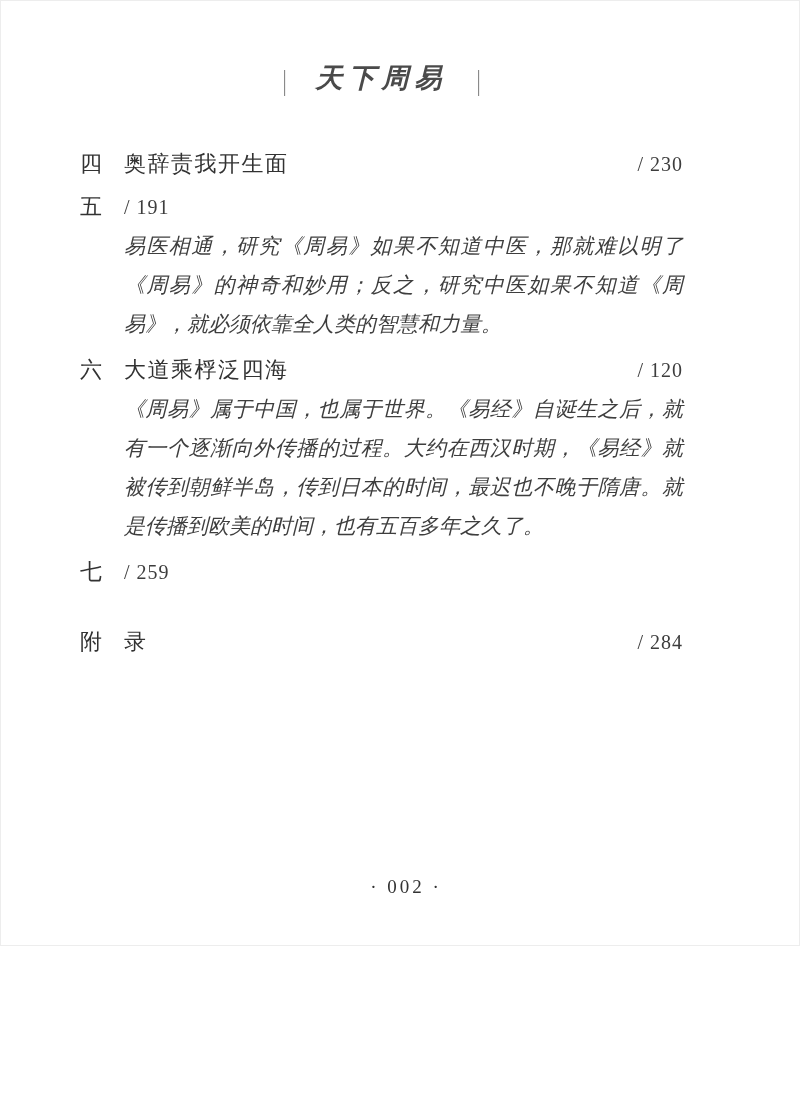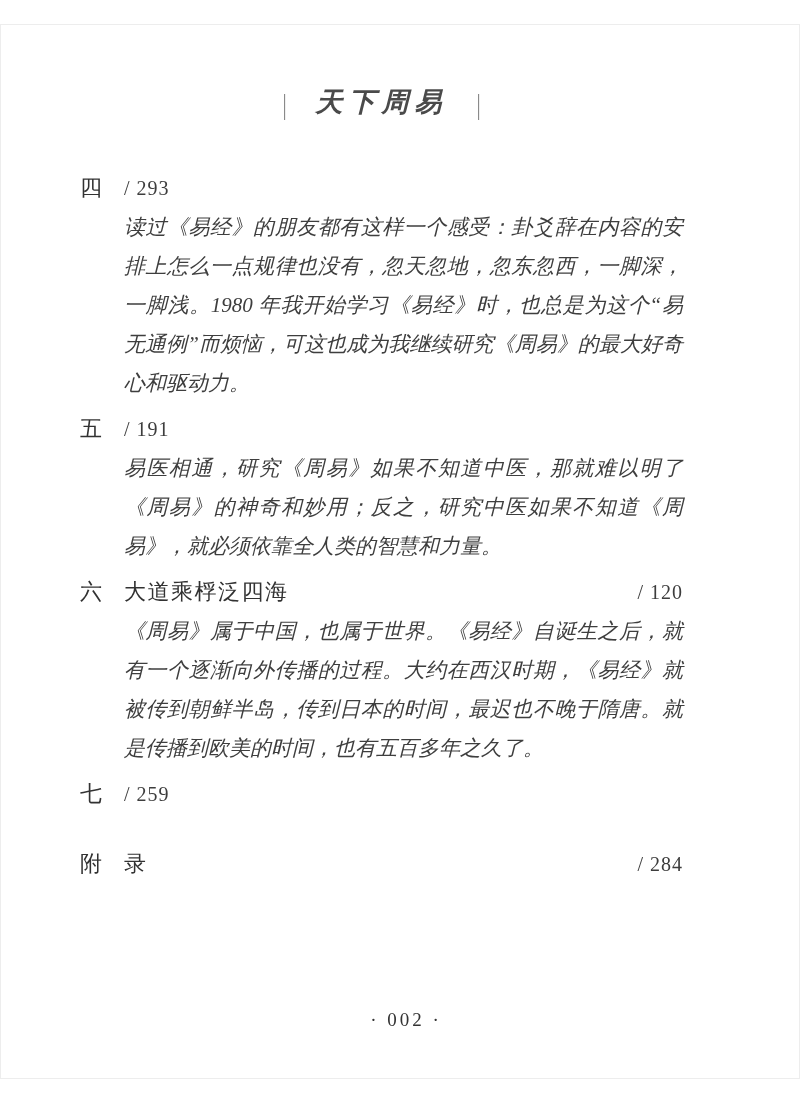--- a/index.html
+++ b/index.html
@@ -4,27 +4,26 @@
 <style>
   html, body { margin: 0; padding: 0; background: #fff; }
   body {
     width: 800px; height: 1115px;
     font-family: "Liberation Serif", serif;
     color: #3a3a3a;
     overflow: hidden;
   }
   .page {
     position: relative;
-    width: 800px; height: 1055px;
+    width: 800px; height: 946px;
     box-sizing: border-box;
     padding: 60px 117px 14px 80px;
     background: #fff;
     outline: 1px solid #ededed;
     outline-offset: -1px;
-    margin-top: 24px;
   }
   .running-head {
     text-align: center;
     font-size: 27px;
     color: #4a4a4a;
     font-style: italic;
     font-weight: bold;
     letter-spacing: 6px;
     line-height: 36px;
     white-space: nowrap;
@@ -91,23 +90,23 @@
     <span class="rule">|</span>
     <span class="book-title">天下周易</span>
     <span class="rule">|</span>
   </header>
 
   <main class="toc">
 
     <section class="entry">
       <div class="entry-head">
         <span class="num">四</span>
-        <span class="pageno">/ 293</span>
+        <span class="title">奥辞责我开生面</span>
+        <span class="pageno">/ 230</span>
       </div>
-      <p class="desc">读过《易经》的朋友都有这样一个感受：卦爻辞在内容的安排上怎么一点规律也没有，忽天忽地，忽东忽西，一脚深，一脚浅。1980 年我开始学习《易经》时，也总是为这个“易无通例”而烦恼，可这也成为我继续研究《周易》的最大好奇心和驱动力。</p>
     </section>
 
     <section class="entry">
       <div class="entry-head">
         <span class="num">五</span>
         <span class="pageno">/ 191</span>
       </div>
       <p class="desc">易医相通，研究《周易》如果不知道中医，那就难以明了《周易》的神奇和妙用；反之，研究中医如果不知道《周易》，就必须依靠全人类的智慧和力量。</p>
     </section>
 

